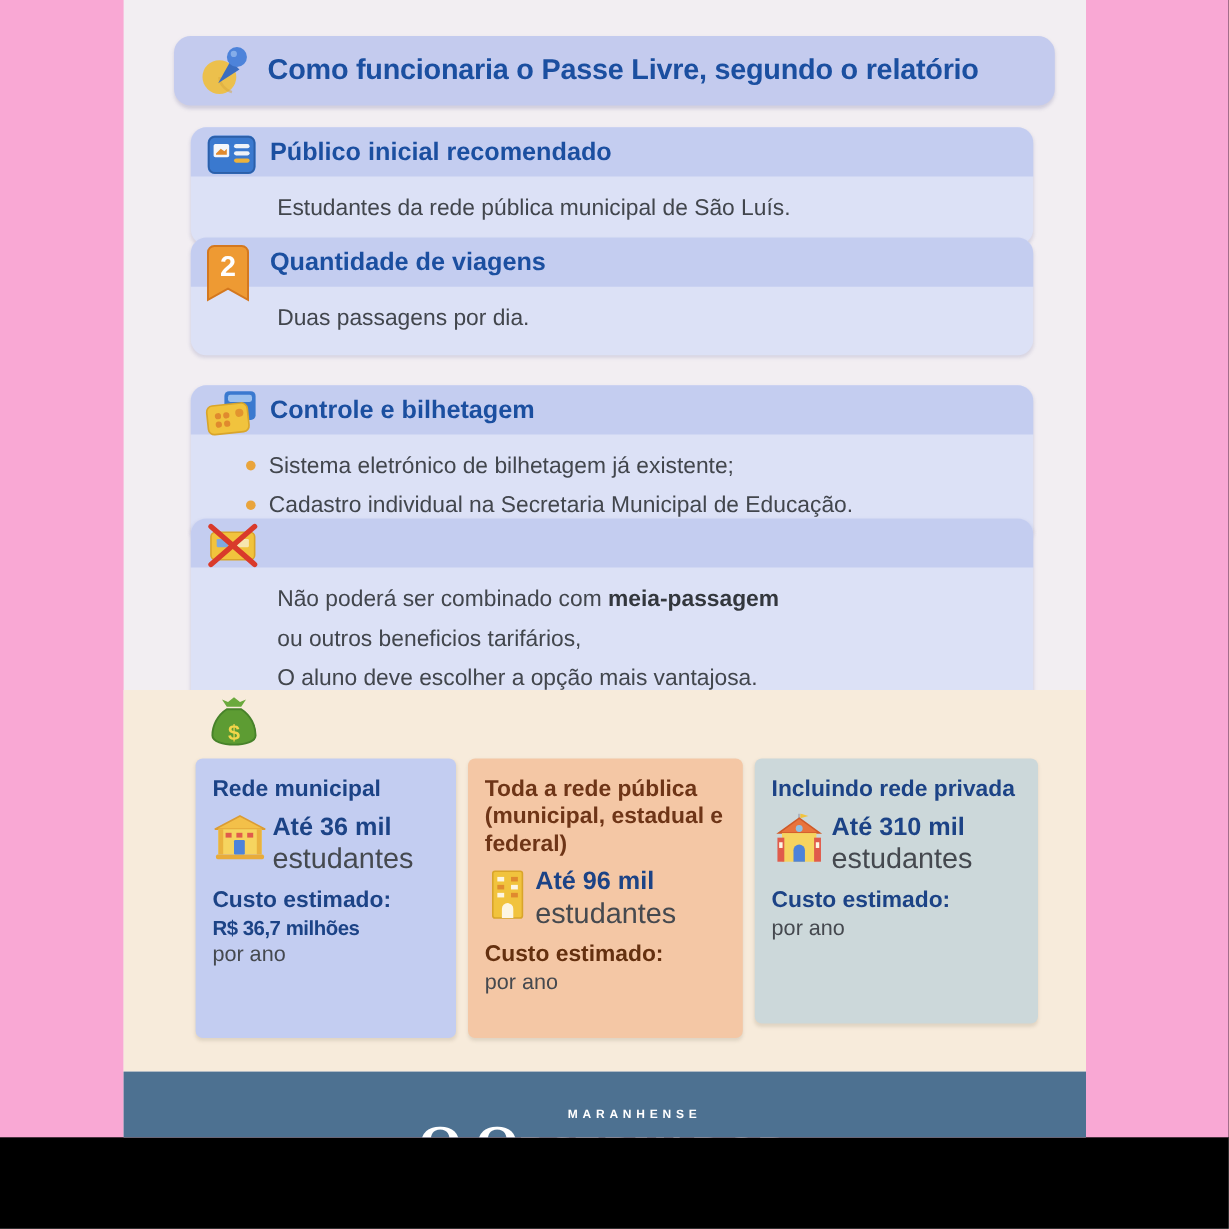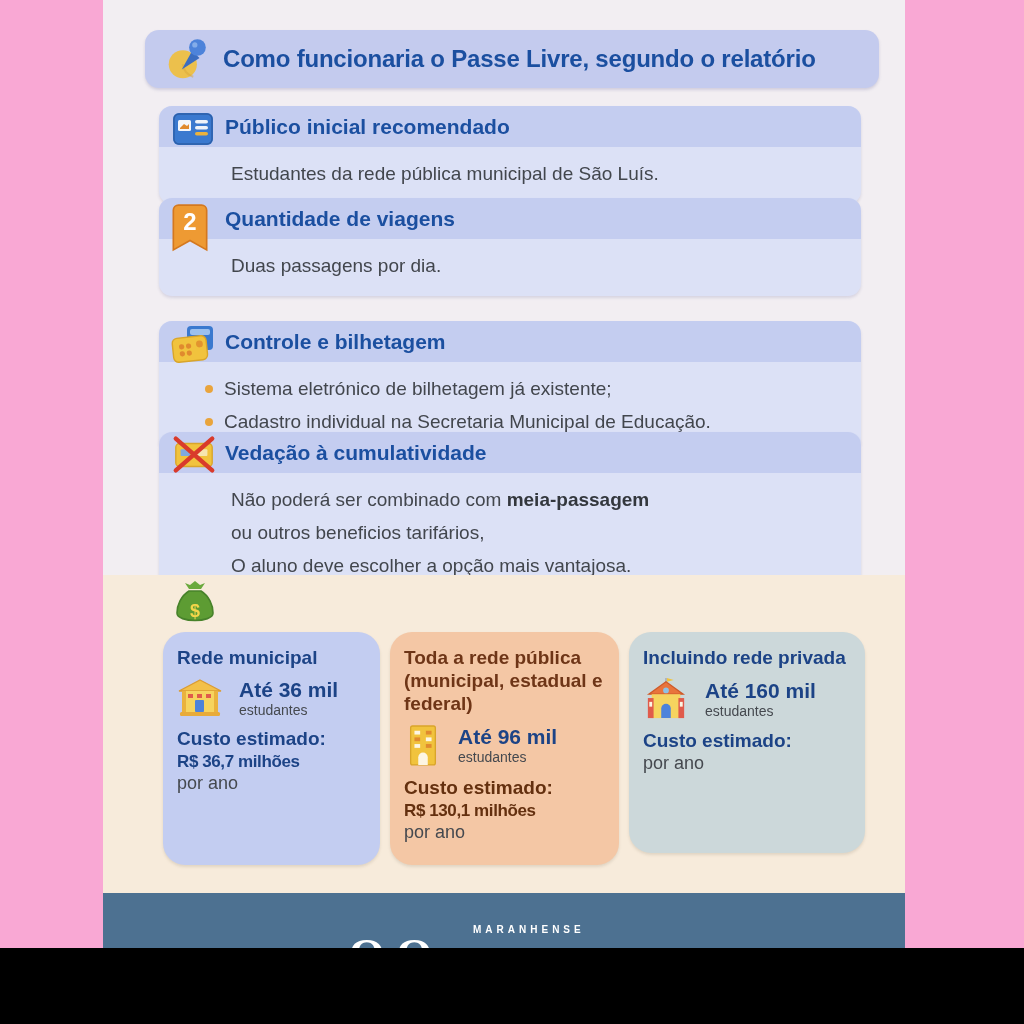--- a/index.html
+++ b/index.html
@@ -24,31 +24,31 @@
   .sec-body{padding:7px 16px 11px 66px;}
   .line{font-size:19px;color:#42464d;line-height:27px;margin:6px;}
   .line strong{color:#33373d;}
   .line.bullet{margin-left:-20px;}
   .dot{display:inline-block;width:8px;height:8px;border-radius:50%;background:#e9a43c;margin-right:11px;
          vertical-align:2px;}
 
   .est-head{position:absolute;left:72px;top:580px;display:flex;align-items:center;gap:10px;}
   .est-head h2{color:#17407e;font-size:22px;font-weight:bold;margin:0;letter-spacing:-.2px;}
 
-  .card{position:absolute;top:632px;border-radius:22px;padding:13px 14px;box-sizing:border-box;
+  .card{position:absolute;top:632px;border-radius:6px;padding:13px 14px;box-sizing:border-box;
          box-shadow:0 2px 3px rgba(120,110,90,.18);}
   .card h3{font-size:19px;font-weight:bold;margin:2px 0 8px;line-height:1.2;}
   .card-1{left:60px;width:217px;height:233px;background:#c3cdf1;}
   .card-2{left:287px;width:229px;height:233px;background:#f4c7a5;}
   .card-3{left:526px;width:236px;height:221px;background:#ccd8da;}
   .card-1 h3,.card-3 h3{color:#1c4386;}
   .card-2 h3{color:#6e3517;}
-  .stu-row{display:flex;align-items:center;gap:16px;margin:4px 0 2px;}
+  .stu-row{display:flex;align-items:flex-start;gap:4px;margin:4px 0 2px;}
   .stu-big{font-size:21px;font-weight:bold;color:#1c4386;line-height:1.15;}
-  .stu-sub{font-size:14px;color:#45494f;line-height:1.15;}
+  .stu-sub{font-size:24px;color:#45494f;line-height:1.15;}
   .cost-label{font-size:19px;font-weight:bold;margin-top:10px;color:#1c4386;}
   .cost-value{font-size:17px;font-weight:bold;color:#1c4386;letter-spacing:-.4px;margin-top:2px;}
   .cost-period{font-size:18px;color:#45494f;margin-top:1px;}
   .card-2 .cost-label,.card-2 .cost-value{color:#64300f;}
 
   .brand{position:relative;color:#fff;font-family:"Liberation Serif",serif;font-weight:bold;
          text-align:center;margin-top:-8px;}
   .brand-line{display:flex;align-items:baseline;justify-content:center;}
   .brand-cap{font-size:47px;letter-spacing:1px;}
   .brand-gap{width:10px;}
@@ -138,21 +138,20 @@
     <div class="sec" style="top:432px">
       <div class="sec-head">
         <span class="sec-icon" style="top:2px">
           <svg width="46" height="42" viewBox="0 0 48 42">
             <rect x="5" y="9" width="38" height="24" rx="4" fill="#f1c33d" stroke="#d9a52a" stroke-width="1.4"></rect>
             <rect x="10" y="15" width="10" height="7" rx="1" fill="#7fa9e0"></rect>
             <rect x="27" y="15" width="11" height="7" rx="1" fill="#f6e6b0"></rect>
             <path d="M5 4 L43 37 M43 4 L5 37" stroke="#d93a2b" stroke-width="4.6" stroke-linecap="round"></path>
           </svg>
         </span>
-        <h2>Vedação à cumulatividade</h2>
       </div>
       <div class="sec-body">
         <p class="line"><span>Não poderá ser combinado com </span><strong>meia-passagem</strong></p>
         <p class="line"><span>ou outros beneficios tarifários,</span></p>
         <p class="line"><span>O aluno deve escolher a opção mais vantajosa.</span></p>
       </div>
     </div>
 
     <div class="band-beige"></div>
 
@@ -207,21 +206,20 @@
             <rect x="23" y="22" width="6" height="4" fill="#e08a2e"></rect>
             <path d="M15 44 v-8 a5 5 0 0 1 10 0 v8 z" fill="#fdf6e3"></path>
           </svg>
         </span>
         <span>
           <div class="stu-big">Até 96 mil</div>
           <div class="stu-sub">estudantes</div>
         </span>
       </div>
       <div class="cost-label">Custo estimado:</div>
-      <div class="cost-value">R$ 130,1 milhões</div>
       <div class="cost-period">por ano</div>
     </div>
 
     <div class="card card-3">
       <h3>Incluindo rede privada</h3>
       <div class="stu-row">
         <span style="line-height:0">
           <svg width="46" height="42" viewBox="0 0 46 44">
             <rect x="22" y="0" width="2" height="6" fill="#aeb4bd"></rect>
             <polygon points="24,0 31,2 24,4" fill="#f1c33d"></polygon>
@@ -229,21 +227,21 @@
             <circle cx="23" cy="13" r="3" fill="#8fc1e4"></circle>
             <rect x="8" y="17" width="30" height="25" fill="#f6d45f"></rect>
             <rect x="4" y="21" width="6" height="21" fill="#e05b4b"></rect>
             <rect x="36" y="21" width="6" height="21" fill="#e05b4b"></rect>
             <rect x="5.5" y="25" width="3" height="5" fill="#fdf6e3"></rect>
             <rect x="37.5" y="25" width="3" height="5" fill="#fdf6e3"></rect>
             <path d="M18 42 v-10 a5 5 0 0 1 10 0 v10 z" fill="#4d83da"></path>
           </svg>
         </span>
         <span>
-          <div class="stu-big">Até 160 mil</div>
+          <div class="stu-big">Até 310 mil</div>
           <div class="stu-sub">estudantes</div>
         </span>
       </div>
       <div class="cost-label">Custo estimado:</div>
       <div class="cost-period">por ano</div>
     </div>
 
     <div class="footer-band">
       <div class="brand">
         <span class="brand-small">MARANHENSE</span>

